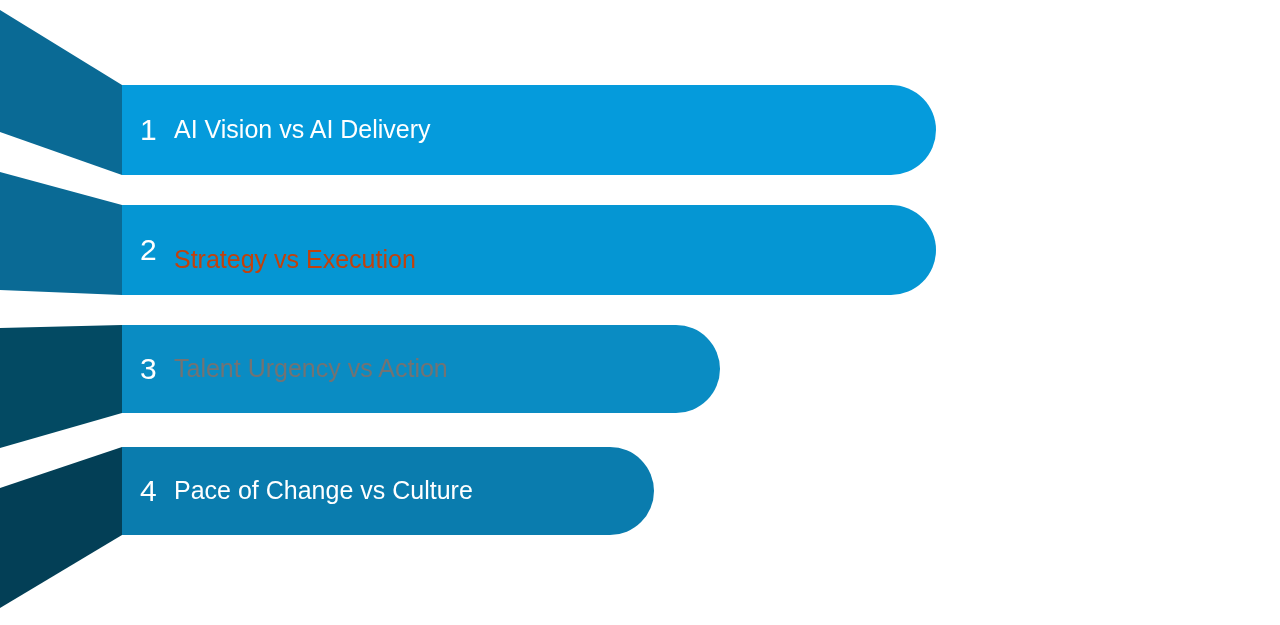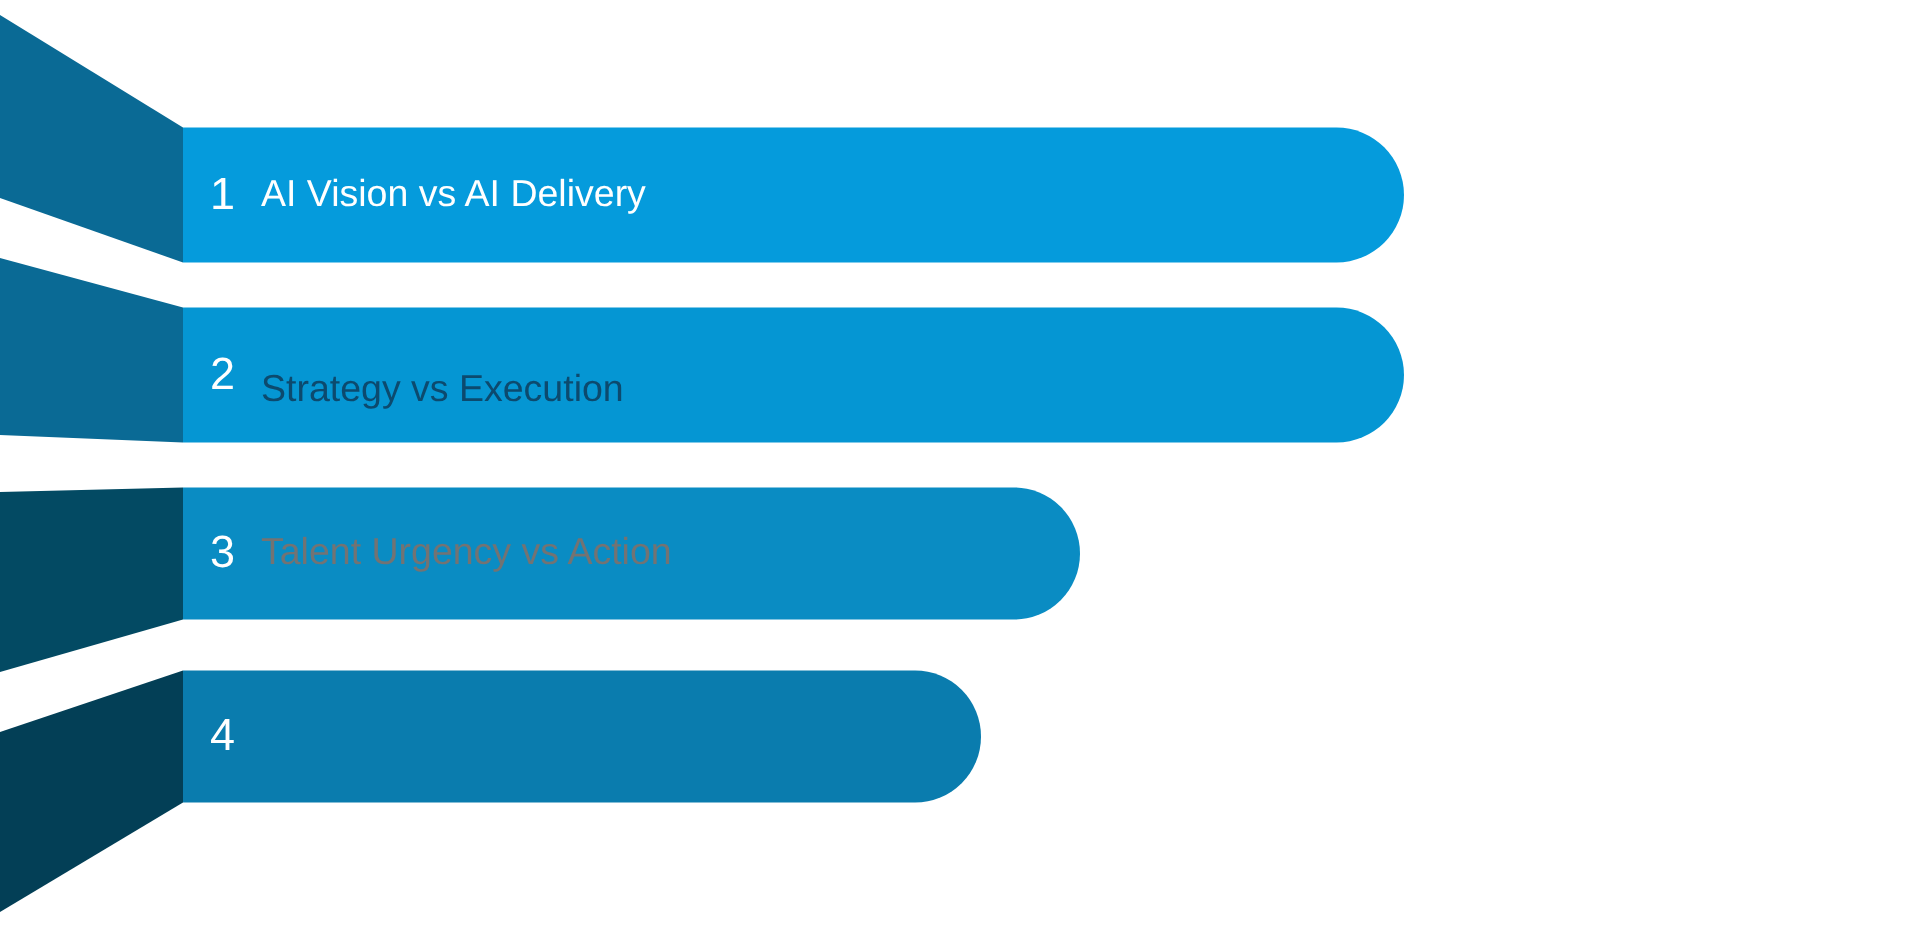--- a/index.html
+++ b/index.html
@@ -94,33 +94,34 @@
       <div class="row-content">
         <span class="row-number" style="color: rgb(255, 255, 255);">1</span>
         <span class="row-label" style="color: rgb(255, 255, 255);">AI Vision vs AI Delivery</span>
       </div>
     </div>
 
     <div class="row" id="row-1" style="left: 122px; top: 205px; width: 814px; height: 90px;">
       <div class="row-bar" style="background: rgb(5, 150, 211); border-top-right-radius: 45px; border-bottom-right-radius: 45px;"></div>
       <div class="row-content">
         <span class="row-number" style="color: rgb(255, 255, 255);">2</span>
-        <span class="row-label" style="color: #0c4a6e; margin-top: 20px;">Strategy vs Execution</span>
+        <span class="row-label" style="color: #c2410c; margin-top: 20px;">Strategy vs Execution</span>
       </div>
     </div>
 
     <div class="row" id="row-2" style="left: 122px; top: 325px; width: 598px; height: 88px;">
       <div class="row-bar" style="background: rgb(10, 140, 195); border-top-right-radius: 44px; border-bottom-right-radius: 44px;"></div>
       <div class="row-content">
         <span class="row-number" style="color: rgb(255, 255, 255);">3</span>
         <span class="row-label" style="color: #737373;">Talent Urgency vs Action</span>
       </div>
     </div>
 
     <div class="row" id="row-3" style="left: 122px; top: 447px; width: 532px; height: 88px;">
       <div class="row-bar" style="background: rgb(10, 124, 174); border-top-right-radius: 44px; border-bottom-right-radius: 44px;"></div>
       <div class="row-content">
         <span class="row-number" style="color: rgb(255, 255, 255);">4</span>
+        <span class="row-label" style="color: rgb(255, 255, 255);">Pace of Change vs Culture</span>
       </div>
     </div>
 
   </div>
 </div>
 
 </body></html>

